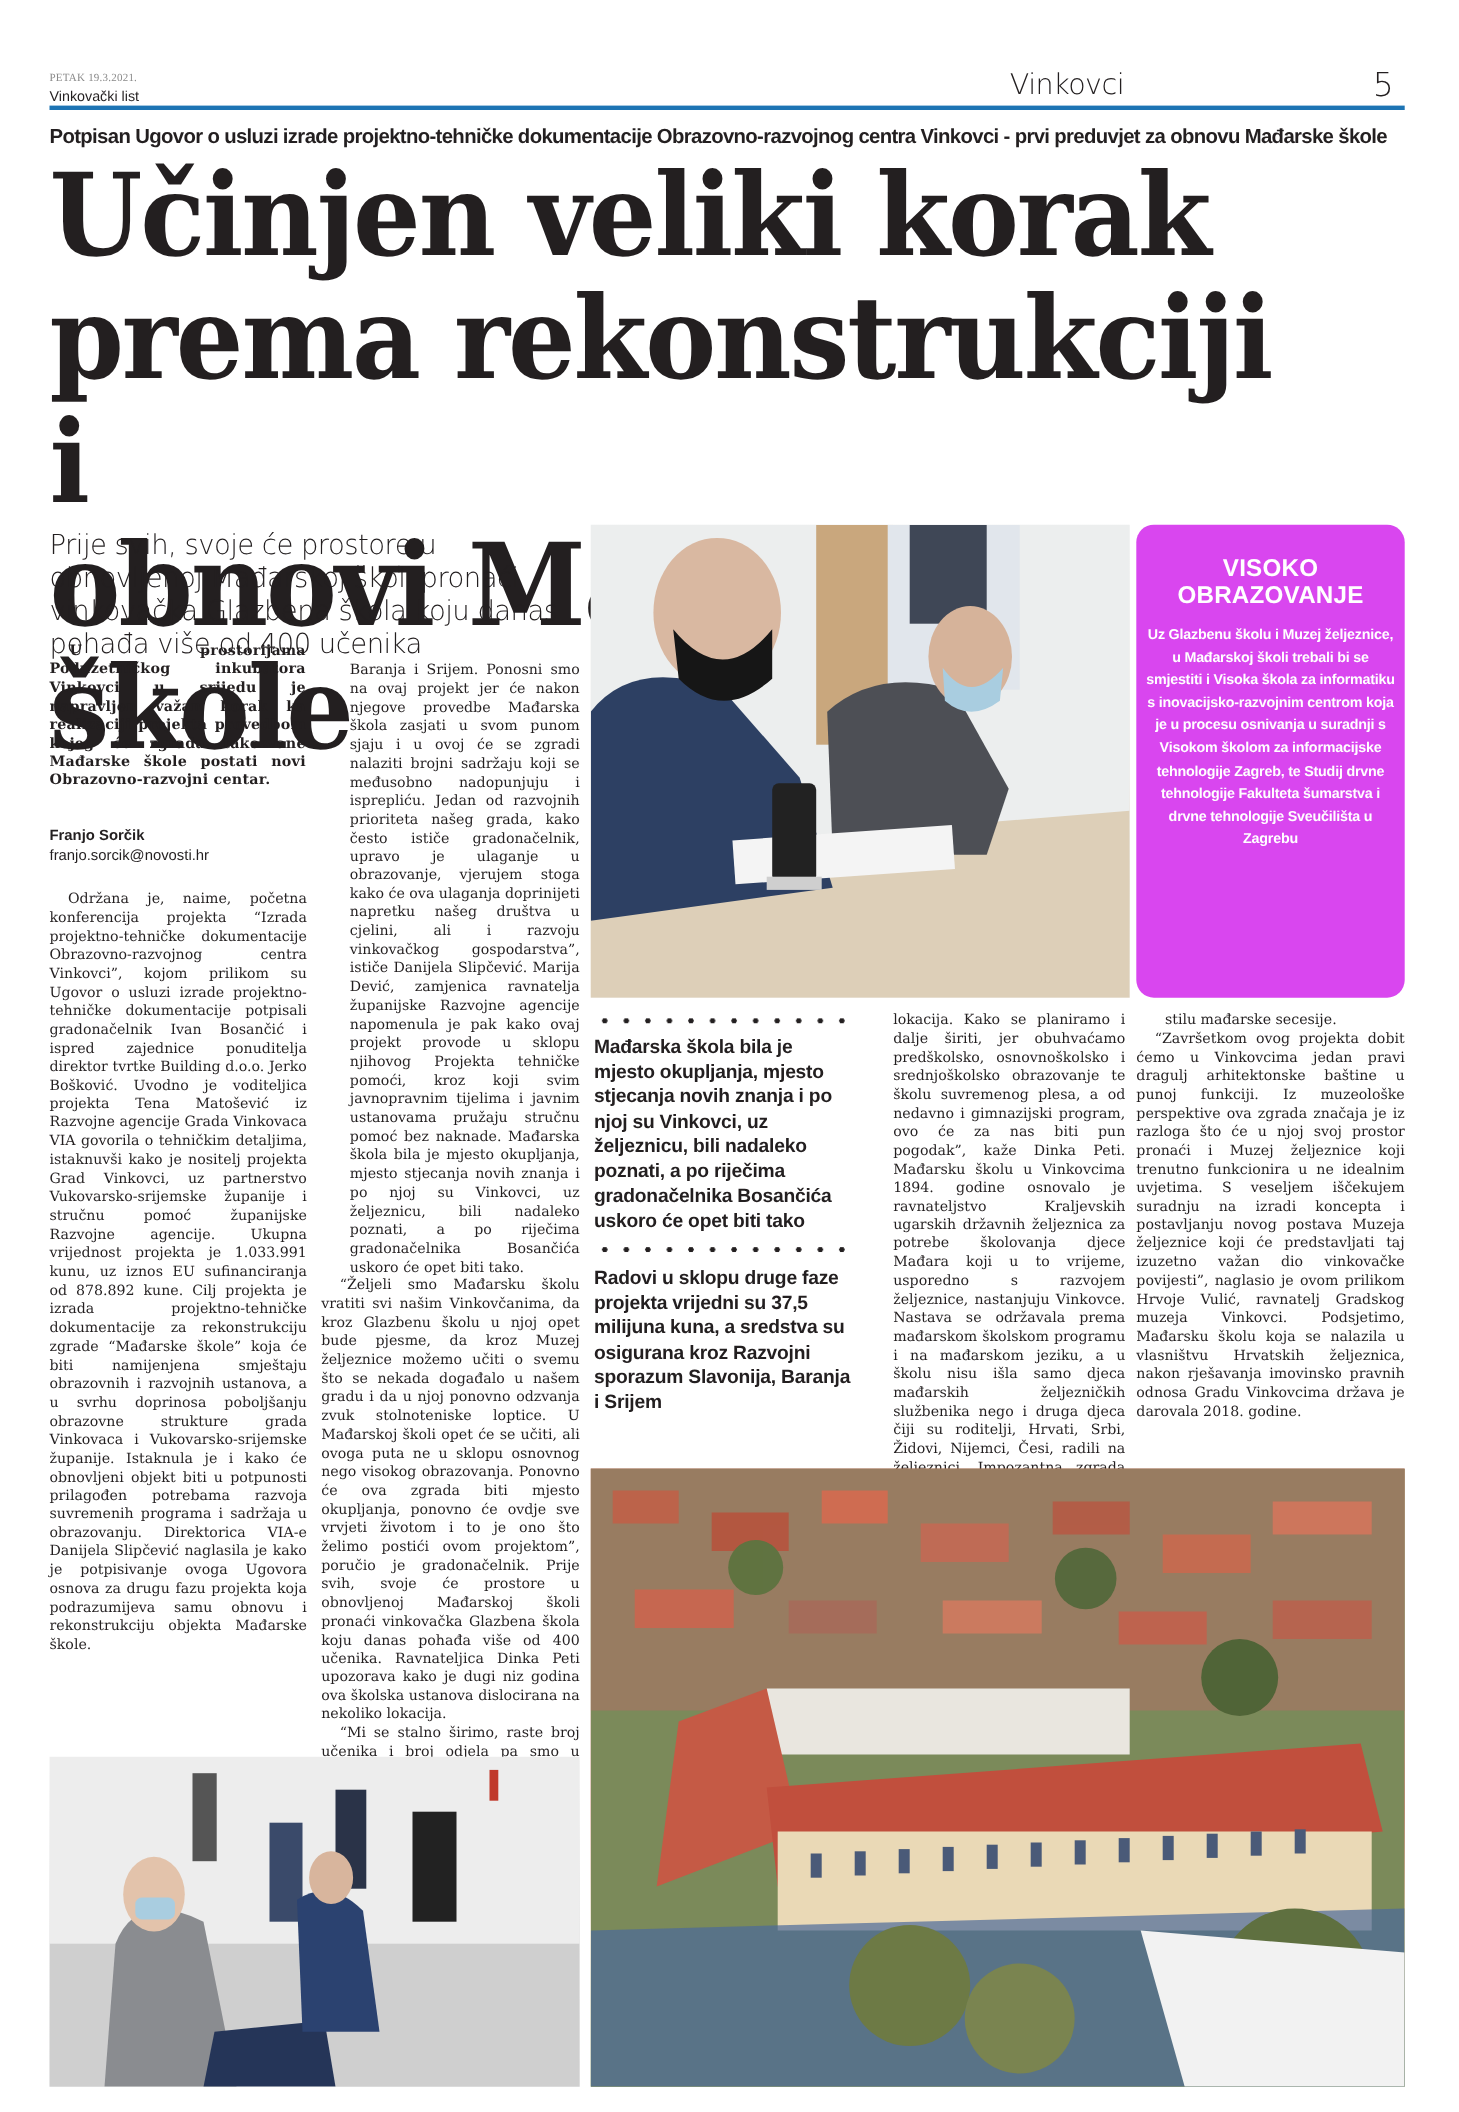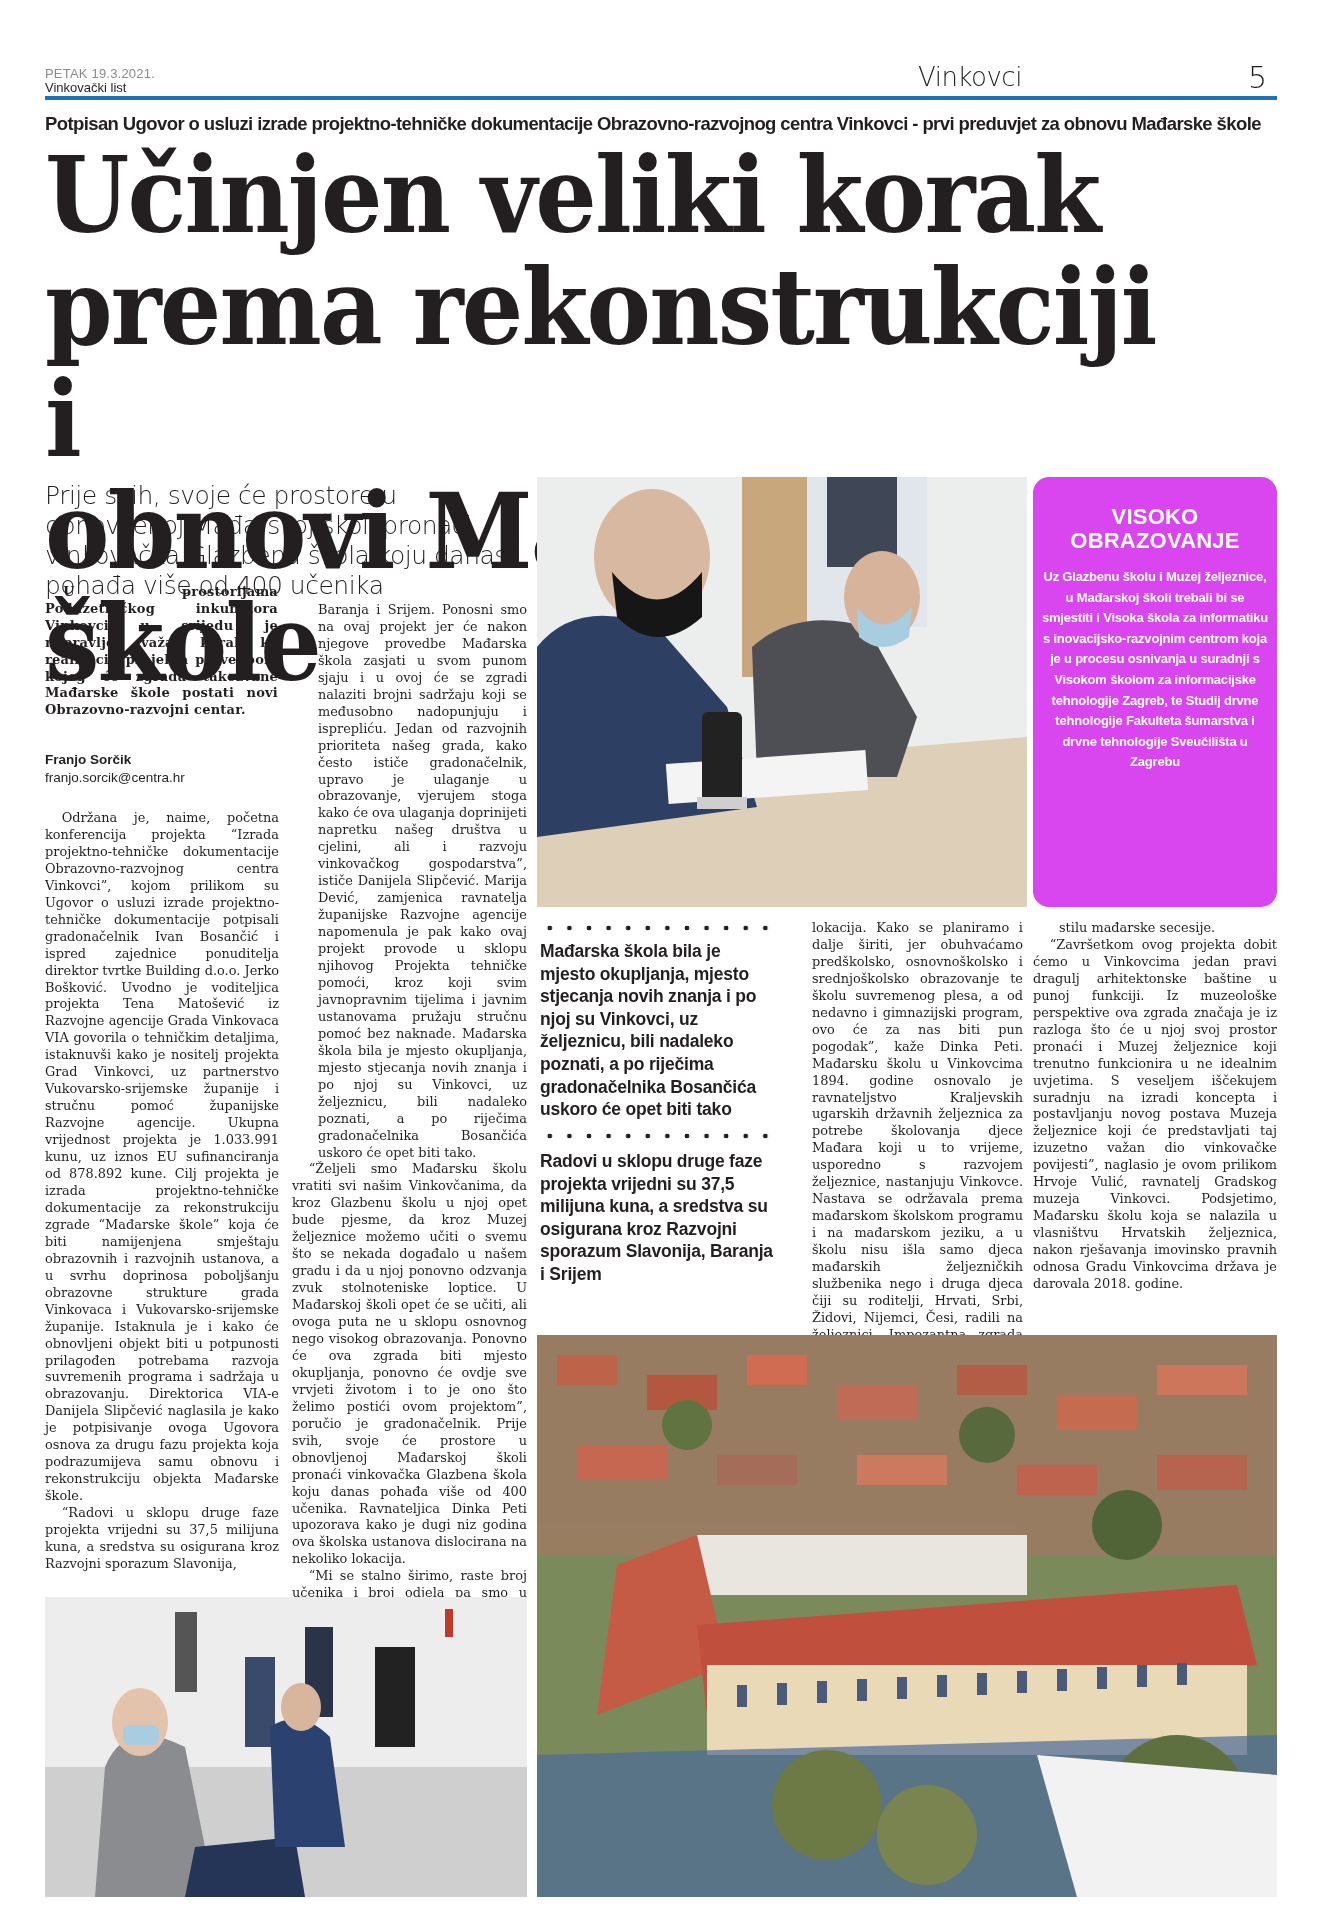--- a/index.html
+++ b/index.html
@@ -2,21 +2,21 @@
 <html><head>
 <meta charset="utf-8">
 <style>
   * { box-sizing: border-box; margin: 0; padding: 0; }
   html, body { width: 1326px; height: 1920px; background: #fff; overflow: hidden; }
   body { position: relative; color: #231f20; font-family: "Liberation Sans", sans-serif; }
 
   .abs { position: absolute; }
 
   
-  .hdr-date { left: 45px; top: 66px; font-size: 13px; color: #8a8a8a; font-family: Liberation Sans, sans-serif; letter-spacing: 0.2px; }
+  .hdr-date { left: 45px; top: 66px; font-size: 10px; color: #8a8a8a; font-family: Liberation Serif, serif; letter-spacing: 0.2px; }
   .hdr-paper { left: 45px; top: 80px; font-size: 13px; color: #231f20; font-family: "Liberation Sans", sans-serif; }
   .hdr-section { left: 918px; top: 62px; font-size: 26px; color: #231f20; font-family: "DejaVu Sans", sans-serif; font-weight: 300; letter-spacing: -0.5px; }
   .hdr-page { left: 1248px; top: 60px; font-size: 30px; color: #231f20; font-family: "DejaVu Sans", sans-serif; font-weight: 200; }
   .hdr-rule { left: 45px; top: 96px; width: 1232px; height: 4px; background: #1d74b4; }
 
   .kicker { left: 45px; top: 113px; font-size: 18.5px; font-weight: bold; color: #231f20; font-family: "Liberation Sans", sans-serif; letter-spacing: -0.6px; white-space: nowrap; }
 
   .headline { left: 45px; top: 140px; width: 1260px; font-family: "DejaVu Serif", serif; font-weight: bold; font-size: 104px; line-height: 112px; letter-spacing: -2px; color: #231f20; transform: scaleX(0.93); transform-origin: left top; }
 
   .deck { left: 45px; top: 481px; width: 480px; font-family: "DejaVu Sans", sans-serif; font-size: 25px; line-height: 30px; color: #231f20; font-weight: 300; letter-spacing: -0.5px; }
@@ -59,25 +59,24 @@
 <h1 class="abs headline">
   <div>Učinjen veliki korak</div>
   <div>prema rekonstrukciji i</div>
   <div>obnovi Mađarske škole</div>
 </h1>
 
 <div class="abs deck">Prije svih, svoje će prostore u obnovljenoj Mađarskoj školi pronaći vinkovačka Glazbena škola koju danas pohađa više od 400 učenika</div>
 
 <div class="abs lead">U prostorijama Poduzetničkog inkubatora Vinkovci u srijedu je napravljen važan korak ka realizaciji projekta provedbom kojeg će zgrada takozvane Mađarske škole postati novi Obrazovno-razvojni centar.</div>
 <div class="abs author">Franjo Sorčik</div>
-<div class="abs email">franjo.sorcik@centra.hr</div>
+<div class="abs email">franjo.sorcik@novosti.hr</div>
 
 <div class="col" id="col1">
   <p>Održana je, naime, početna konferencija projekta “Izrada projektno-tehničke dokumentacije Obrazovno-razvojnog centra Vinkovci”, kojom prilikom su Ugovor o usluzi izrade projektno-tehničke dokumentacije potpisali gradonačelnik Ivan Bosančić i ispred zajednice ponuditelja direktor tvrtke Building d.o.o. Jerko Bošković. Uvodno je voditeljica projekta Tena Matošević iz Razvojne agencije Grada Vinkovaca VIA govorila o tehničkim detaljima, istaknuvši kako je nositelj projekta Grad Vinkovci, uz partnerstvo Vukovarsko-srijemske županije i stručnu pomoć županijske Razvojne agencije. Ukupna vrijednost projekta je 1.033.991 kunu, uz iznos EU sufinanciranja od 878.892 kune. Cilj projekta je izrada projektno-tehničke dokumentacije za rekonstrukciju zgrade “Mađarske škole” koja će biti namijenjena smještaju obrazovnih i razvojnih ustanova, a u svrhu doprinosa poboljšanju obrazovne strukture grada Vinkovaca i Vukovarsko-srijemske županije. Istaknula je i kako će obnovljeni objekt biti u potpunosti prilagođen potrebama razvoja suvremenih programa i sadržaja u obrazovanju. Direktorica VIA-e Danijela Slipčević naglasila je kako je potpisivanje ovoga Ugovora osnova za drugu fazu projekta koja podrazumijeva samu obnovu i rekonstrukciju objekta Mađarske škole.</p>
-  <p>“Radovi u sklopu druge faze projekta vrijedni su 37,5 milijuna kuna, a sredstva su osigurana kroz Razvojni sporazum Slavonija,</p>
 </div>
 <div class="col" id="col2">
   <p class="noind">Baranja i Srijem. Ponosni smo na ovaj projekt jer će nakon njegove provedbe Mađarska škola zasjati u svom punom sjaju i u ovoj će se zgradi nalaziti brojni sadržaju koji se međusobno nadopunjuju i isprepliću. Jedan od razvojnih prioriteta našeg grada, kako često ističe gradonačelnik, upravo je ulaganje u obrazovanje, vjerujem stoga kako će ova ulaganja doprinijeti napretku našeg društva u cjelini, ali i razvoju vinkovačkog gospodarstva”, ističe Danijela Slipčević. Marija Dević, zamjenica ravnatelja županijske Razvojne agencije napomenula je pak kako ovaj projekt provode u sklopu njihovog Projekta tehničke pomoći, kroz koji svim javnopravnim tijelima i javnim ustanovama pružaju stručnu pomoć bez naknade. Mađarska škola bila je mjesto okupljanja, mjesto stjecanja novih znanja i po njoj su Vinkovci, uz željeznicu, bili nadaleko poznati, a po riječima gradonačelnika Bosančića uskoro će opet biti tako.</p>
   <p>“Željeli smo Mađarsku školu vratiti svi našim Vinkovčanima, da kroz Glazbenu školu u njoj opet bude pjesme, da kroz Muzej željeznice možemo učiti o svemu što se nekada događalo u našem gradu i da u njoj ponovno odzvanja zvuk stolnoteniske loptice. U Mađarskoj školi opet će se učiti, ali ovoga puta ne u sklopu osnovnog nego visokog obrazovanja. Ponovno će ova zgrada biti mjesto okupljanja, ponovno će ovdje sve vrvjeti životom i to je ono što želimo postići ovom projektom”, poručio je gradonačelnik. Prije svih, svoje će prostore u obnovljenoj Mađarskoj školi pronaći vinkovačka Glazbena škola koju danas pohađa više od 400 učenika. Ravnateljica Dinka Peti upozorava kako je dugi niz godina ova školska ustanova dislocirana na nekoliko lokacija.</p>
   <p>“Mi se stalno širimo, raste broj učenika i broj odjela pa smo u jednom trenutku radili na pet</p>
 </div>
 
 <div class="photo" id="photo-signing">
   <svg width="490" height="430" viewBox="0 0 490 430">
     <rect x="0" y="0" width="490" height="430" fill="#eceeee"></rect>

